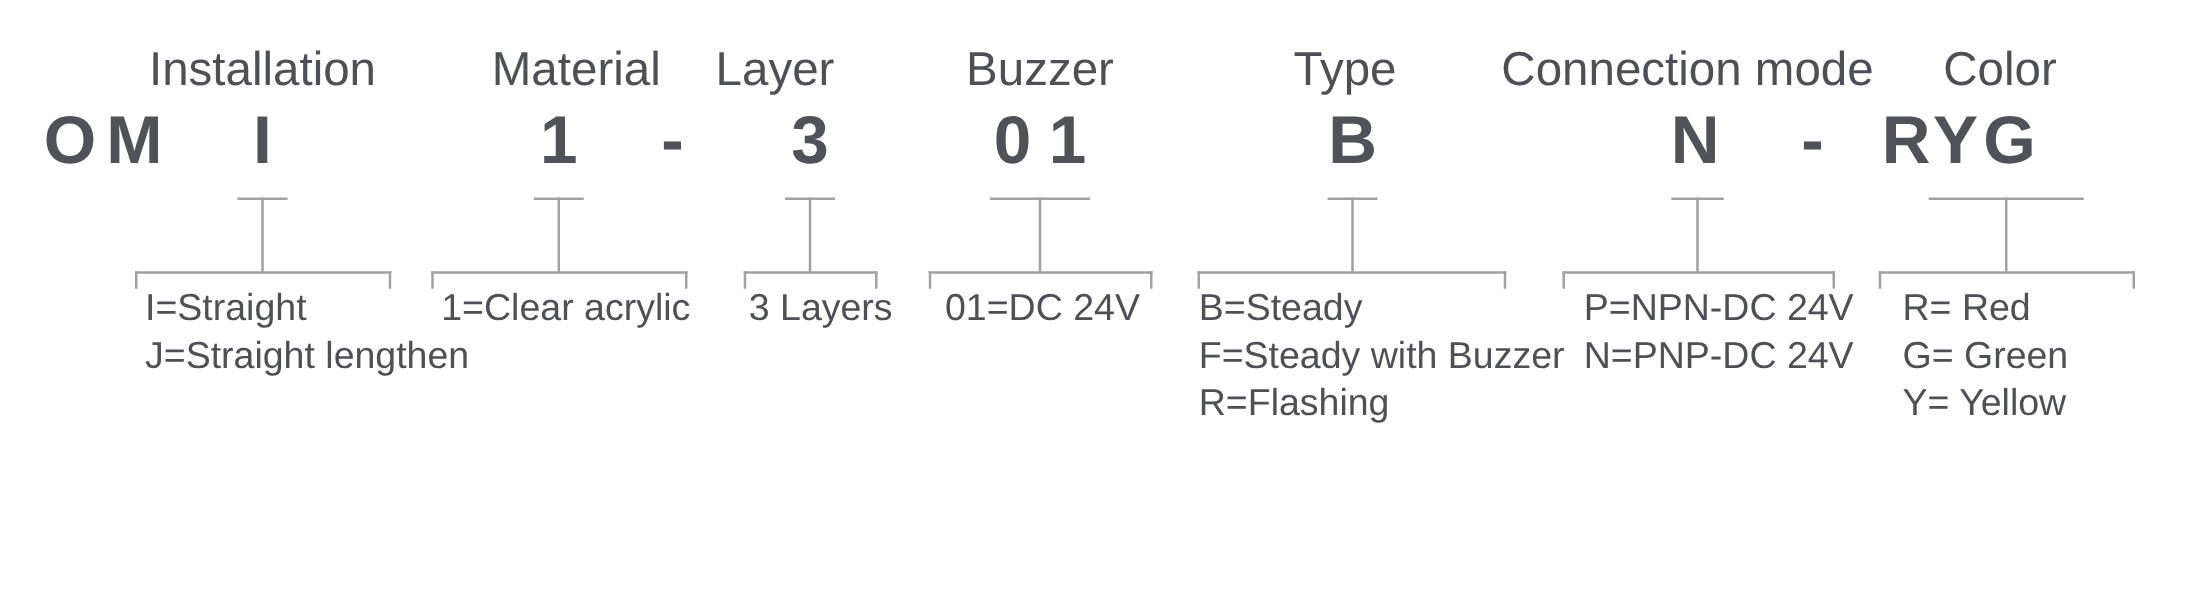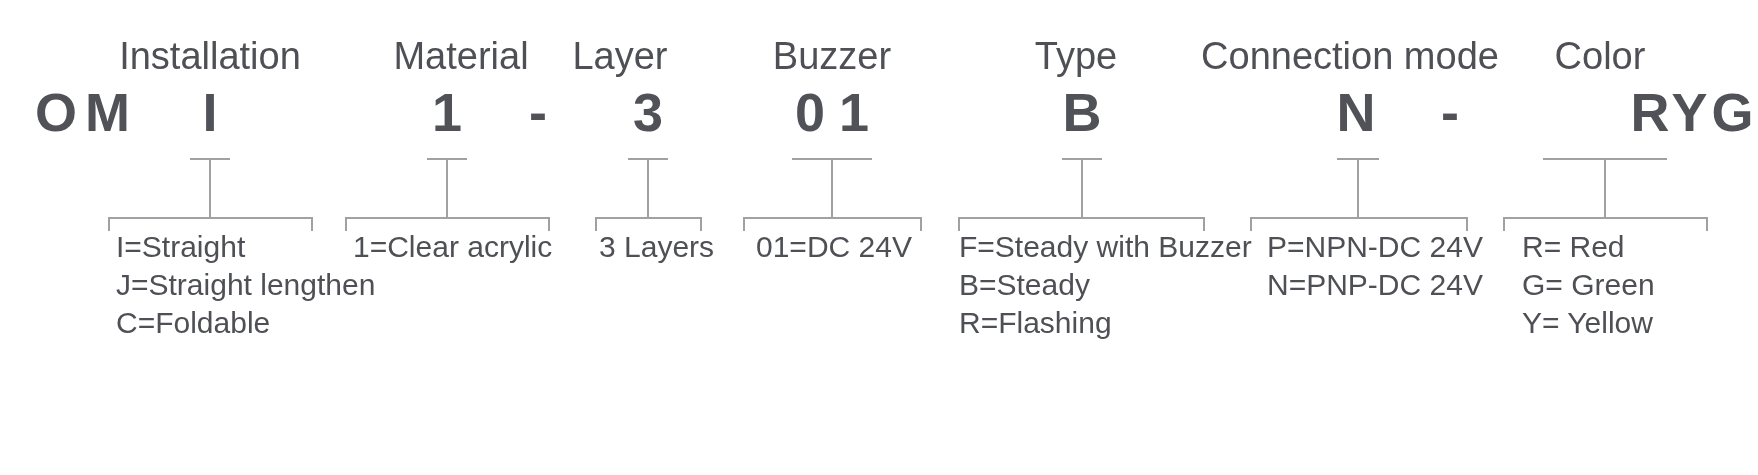--- a/index.html
+++ b/index.html
@@ -51,21 +51,20 @@
     <span class="hdr" style="left:210px;">Installation</span>
     <span class="code" style="left:210px;">I</span>
     <div class="hline" style="left:190px;top:158px;width:40px;"></div>
     <div class="vline" style="left:209px;top:158px;height:60px;"></div>
     <div class="hline" style="left:108px;top:217px;width:205px;"></div>
     <div class="vline" style="left:108px;top:217px;height:14px;"></div>
     <div class="vline" style="left:311px;top:217px;height:14px;"></div>
     <div class="opts" style="left:116px;">
       <div>I=Straight</div>
       <div>J=Straight lengthen</div>
-      <div>C=Foldable</div>
     </div>
   </div>
 
   <div>
     <span class="hdr" style="left:449px;margin-left:12px;">Material</span>
     <span class="code" style="left:447px;">1</span>
     <div class="hline" style="left:427px;top:158px;width:40px;"></div>
     <div class="vline" style="left:446px;top:158px;height:60px;"></div>
     <div class="hline" style="left:345px;top:217px;width:205px;"></div>
     <div class="vline" style="left:345px;top:217px;height:14px;"></div>
@@ -103,43 +102,43 @@
 
   <div>
     <span class="hdr" style="left:1076px;">Type</span>
     <span class="code" style="left:1082px;">B</span>
     <div class="hline" style="left:1062px;top:158px;width:40px;"></div>
     <div class="vline" style="left:1081px;top:158px;height:60px;"></div>
     <div class="hline" style="left:958px;top:217px;width:247px;"></div>
     <div class="vline" style="left:958px;top:217px;height:14px;"></div>
     <div class="vline" style="left:1203px;top:217px;height:14px;"></div>
     <div class="opts" style="left:959px;">
+      <div>B=Steady</div>
       <div>F=Steady with Buzzer</div>
-      <div>B=Steady</div>
       <div>R=Flashing</div>
     </div>
   </div>
 
   <div>
     <span class="hdr" style="left:1350px;">Connection mode</span>
     <span class="code" style="left:1356px;">N</span>
     <div class="hline" style="left:1337px;top:158px;width:42px;"></div>
     <div class="vline" style="left:1357px;top:158px;height:60px;"></div>
     <div class="hline" style="left:1250px;top:217px;width:218px;"></div>
     <div class="vline" style="left:1250px;top:217px;height:14px;"></div>
     <div class="vline" style="left:1466px;top:217px;height:14px;"></div>
     <div class="opts" style="left:1267px;">
       <div>P=NPN-DC 24V</div>
       <div>N=PNP-DC 24V</div>
     </div>
   </div>
 
   <div>
     <span class="hdr" style="left:1600px;">Color</span>
-    <span class="code ls4" style="left:1692px;">RYG</span>
+    <span class="code ls4" style="left:1567px;">RYG</span>
     <div class="hline" style="left:1543px;top:158px;width:124px;"></div>
     <div class="vline" style="left:1604px;top:158px;height:60px;"></div>
     <div class="hline" style="left:1503px;top:217px;width:205px;"></div>
     <div class="vline" style="left:1503px;top:217px;height:14px;"></div>
     <div class="vline" style="left:1706px;top:217px;height:14px;"></div>
     <div class="opts" style="left:1522px;">
       <div>R= Red</div>
       <div>G= Green</div>
       <div>Y= Yellow</div>
     </div>

